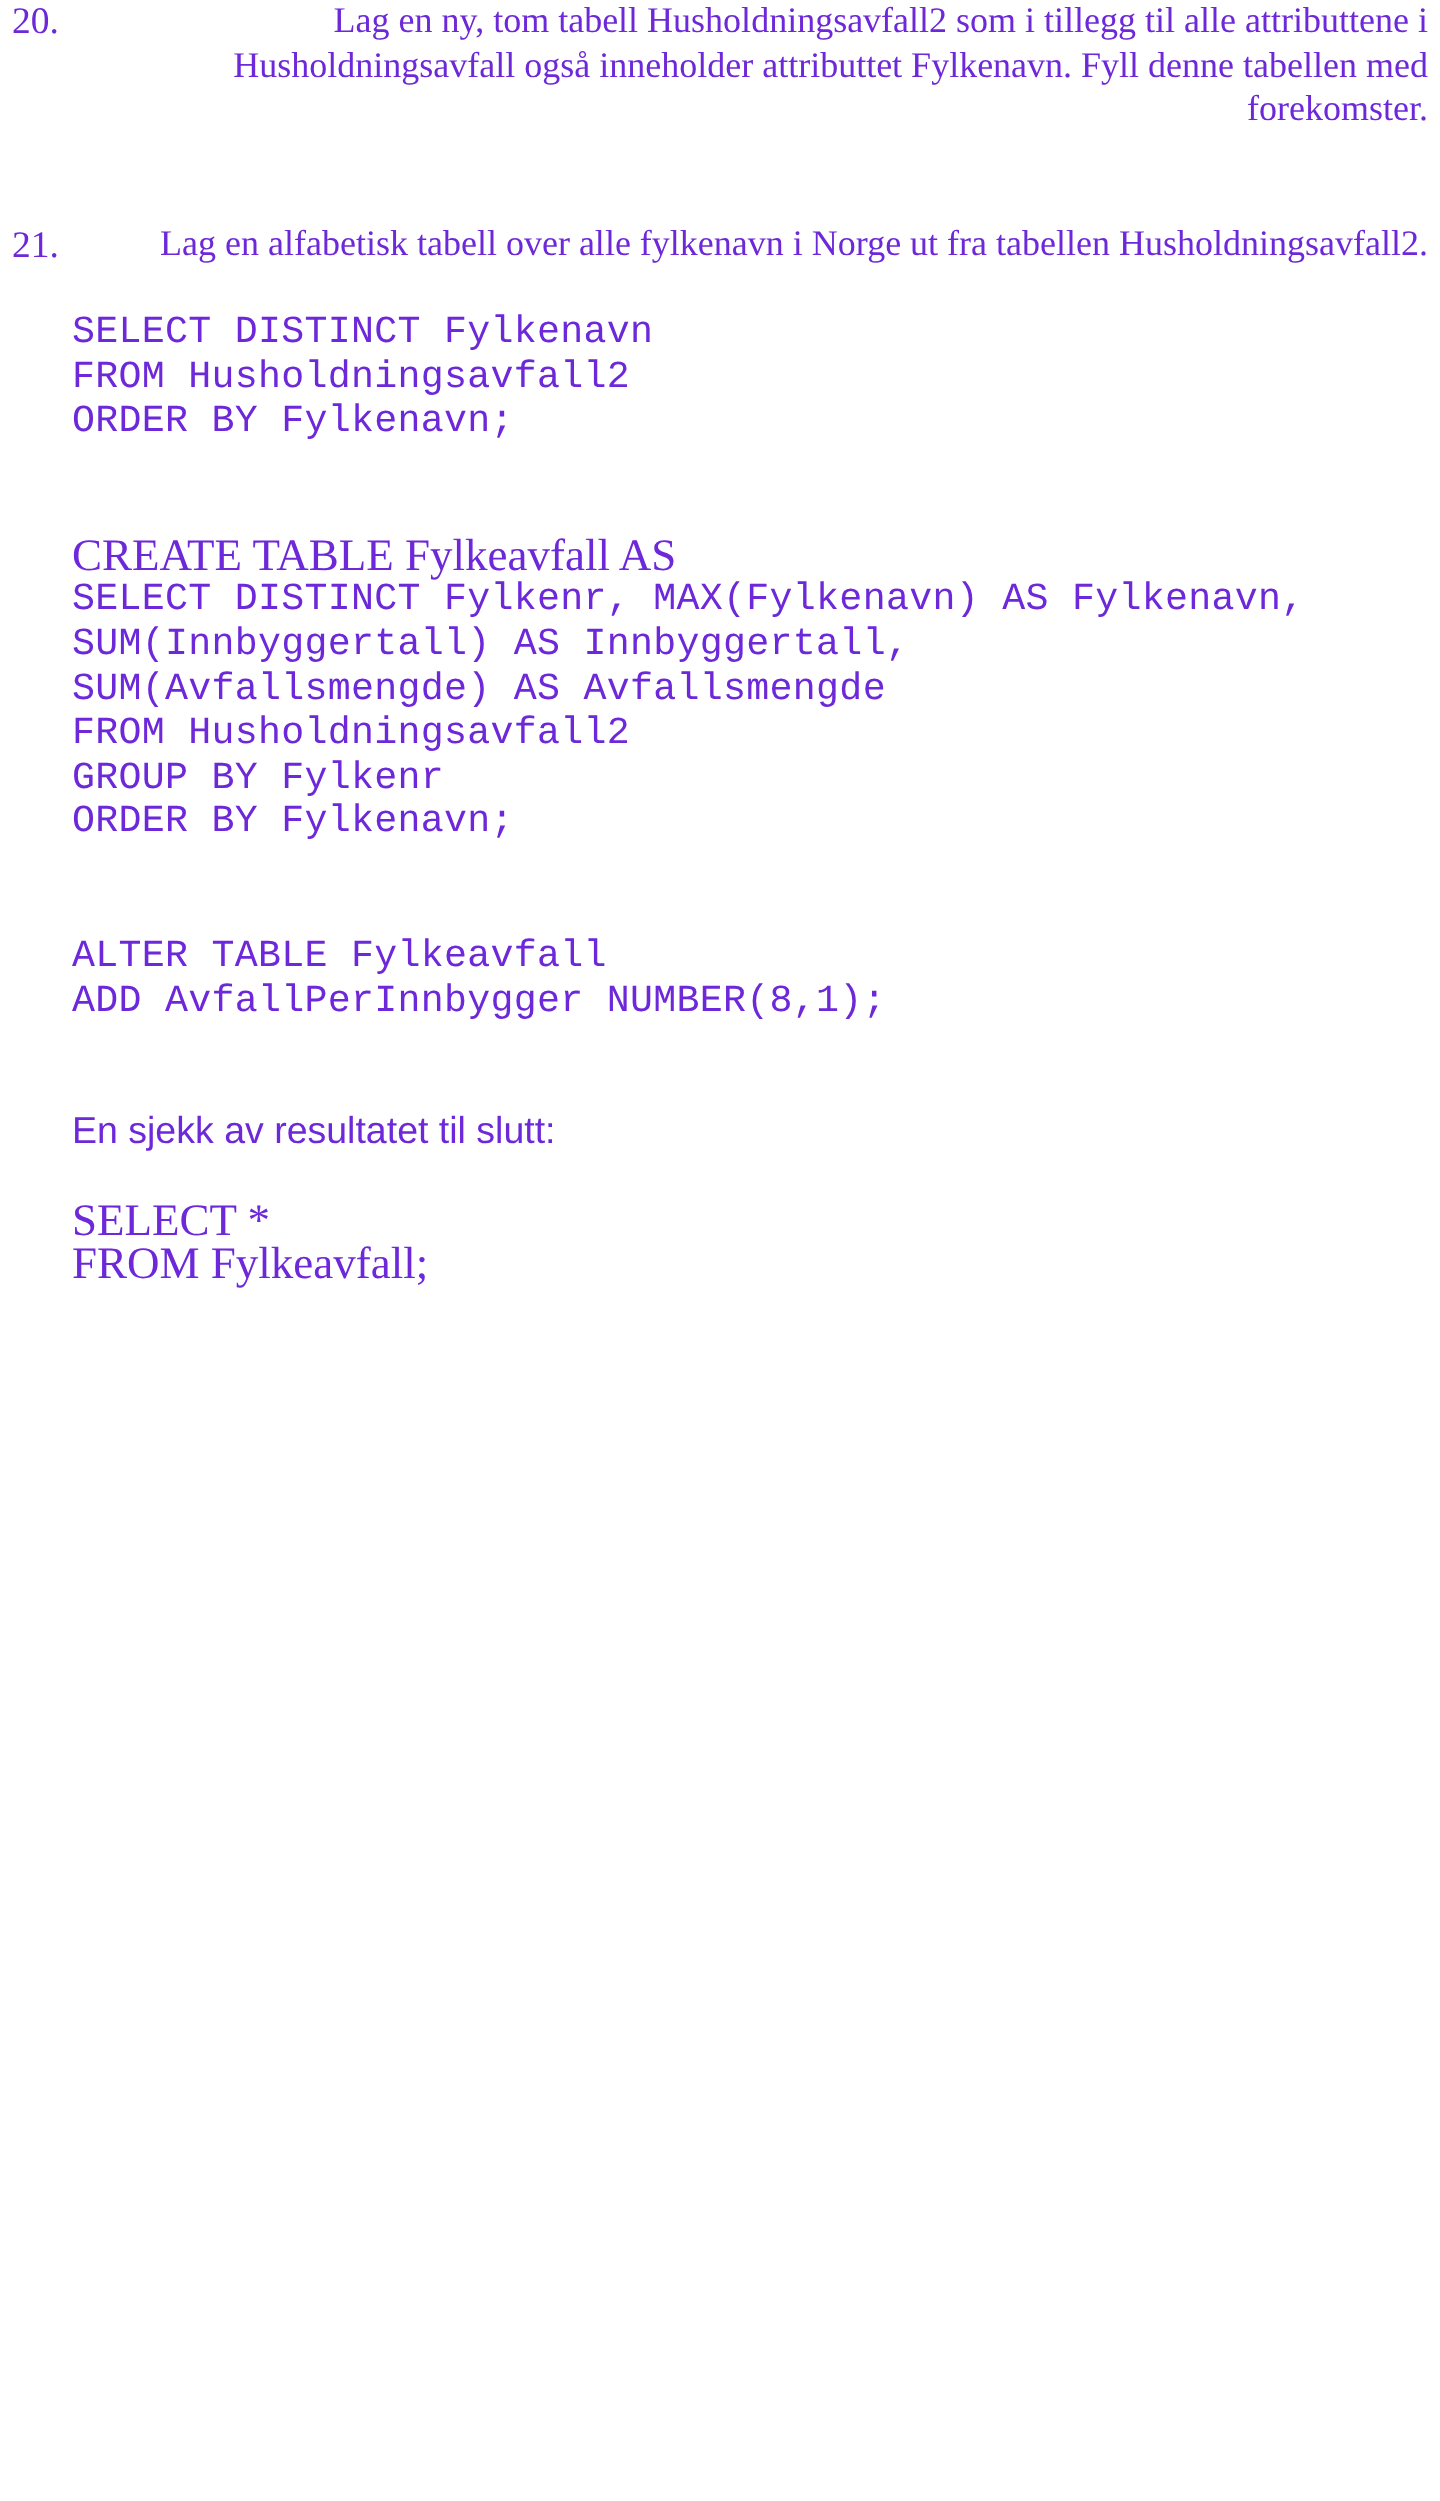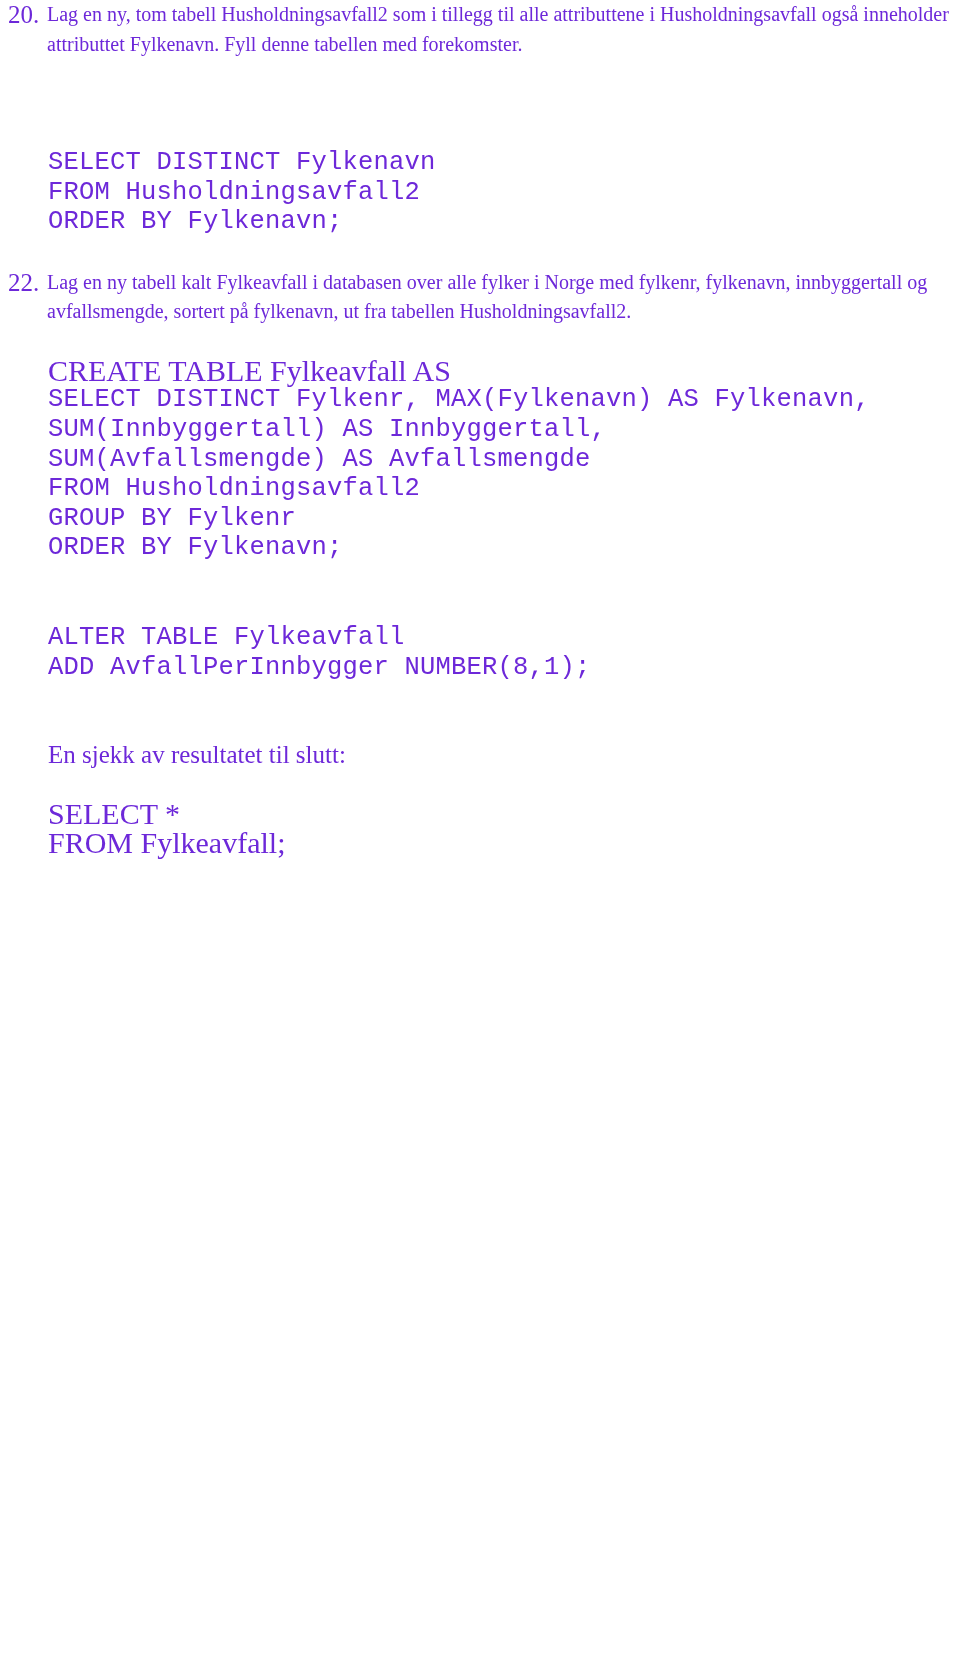--- a/index.html
+++ b/index.html
@@ -37,23 +37,23 @@
     top: 0;
     width: 33px;
     text-align: left;
     font-family: "Liberation Serif", "DejaVu Serif", serif;
     font-size: 25px;
     line-height: 29.5px;
     white-space: nowrap;
   }
   .item-text {
     font-family: "Liberation Serif", "DejaVu Serif", serif;
-    font-size: 20px;
+    font-size: 24px;
     line-height: 29.5px;
-    text-align: left;
+    text-align: right;
   }
 
   
   .code {
     margin: 0;
     padding-left: 40px;          
     font-family: "Liberation Mono", "DejaVu Sans Mono", monospace;
     font-size: 25.5px;
     line-height: 29.6px;
     letter-spacing: 0.2px;
@@ -66,21 +66,21 @@
     font-family: "Liberation Serif", "DejaVu Serif", serif;
     font-size: 30px;
     line-height: 29.6px;
     white-space: pre;
   }
 
   
   .note {
     margin: 0;
     padding-left: 40px;
-    font-family: Liberation Serif, serif;
+    font-family: Liberation Sans, sans-serif;
     font-size: 25px;
     line-height: 29.5px;
   }
   .gap-md { height: 29px; }
   .gap-lg { height: 31px; }
 
   
   .footer {
     position: absolute;
     left: 0;
@@ -101,33 +101,33 @@
     <div class="item">
       <span class="item-num">20.</span>
       <div class="item-text">Lag en ny, tom tabell Husholdningsavfall2 som i tillegg til alle attributtene i Husholdningsavfall også inneholder attributtet Fylkenavn. Fyll denne tabellen med forekomster.</div>
     </div>
 
     <div class="gap-md"></div>
 
 
     <div class="gap-lg"></div>
 
+    <div class="item">
+      <span class="item-num">21.</span>
+      <div class="item-text">Lag en alfabetisk tabell over alle fylkenavn i Norge ut fra tabellen Husholdningsavfall2.</div>
+    </div>
 
     <div class="gap-md"></div>
 
     <pre class="code">SELECT DISTINCT Fylkenavn
 FROM Husholdningsavfall2
 ORDER BY Fylkenavn;</pre>
 
     <div class="gap-lg"></div>
 
-    <div class="item">
-      <span class="item-num">22.</span>
-      <div class="item-text">Lag en ny tabell kalt Fylkeavfall i databasen over alle fylker i Norge med fylkenr, fylkenavn, innbyggertall og avfallsmengde, sortert på fylkenavn, ut fra tabellen Husholdningsavfall2.</div>
-    </div>
 
     <div class="gap-md"></div>
 
     <pre class="code-serif">CREATE TABLE Fylkeavfall AS</pre>
     <pre class="code">SELECT DISTINCT Fylkenr, MAX(Fylkenavn) AS Fylkenavn,
 SUM(Innbyggertall) AS Innbyggertall,
 SUM(Avfallsmengde) AS Avfallsmengde
 FROM Husholdningsavfall2
 GROUP BY Fylkenr
 ORDER BY Fylkenavn;</pre>

